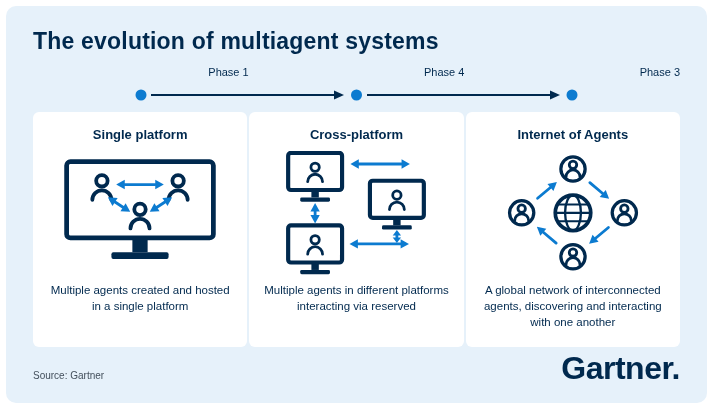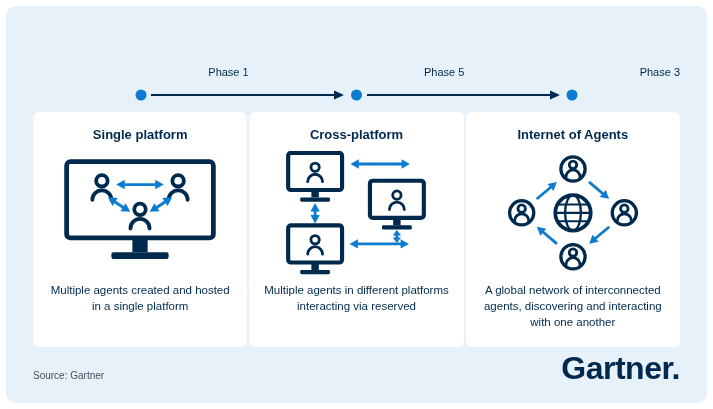--- a/index.html
+++ b/index.html
@@ -33,25 +33,26 @@
   .tl-line{stroke:var(--navy);stroke-width:2}
   .tl-head{fill:var(--navy)}
   .dot{fill:var(--accent)}
 </style>
 </head>
 <body>
 
 <div class="page">
   <div class="canvas"></div>
 
+  <h1 class="title">The evolution of multiagent systems</h1>
 
   <div class="timeline">
     <div class="labels">
       <div class="phase">Phase 1</div>
-      <div class="phase">Phase 5</div>
+      <div class="phase">Phase 4</div>
       <div class="phase">Phase 3</div>
     </div>
     <svg width="647" height="18" viewBox="0 0 647 18">
       <line class="tl-line" x1="118" y1="9" x2="302" y2="9"></line>
       <polygon class="tl-head" points="311,9 301,4.5 301,13.5"></polygon>
       <line class="tl-line" x1="334" y1="9" x2="518" y2="9"></line>
       <polygon class="tl-head" points="527,9 517,4.5 517,13.5"></polygon>
       <circle class="dot" cx="108" cy="9" r="5.5"></circle>
       <circle class="dot" cx="323.5" cy="9" r="5.5"></circle>
       <circle class="dot" cx="539" cy="9" r="5.5"></circle>

